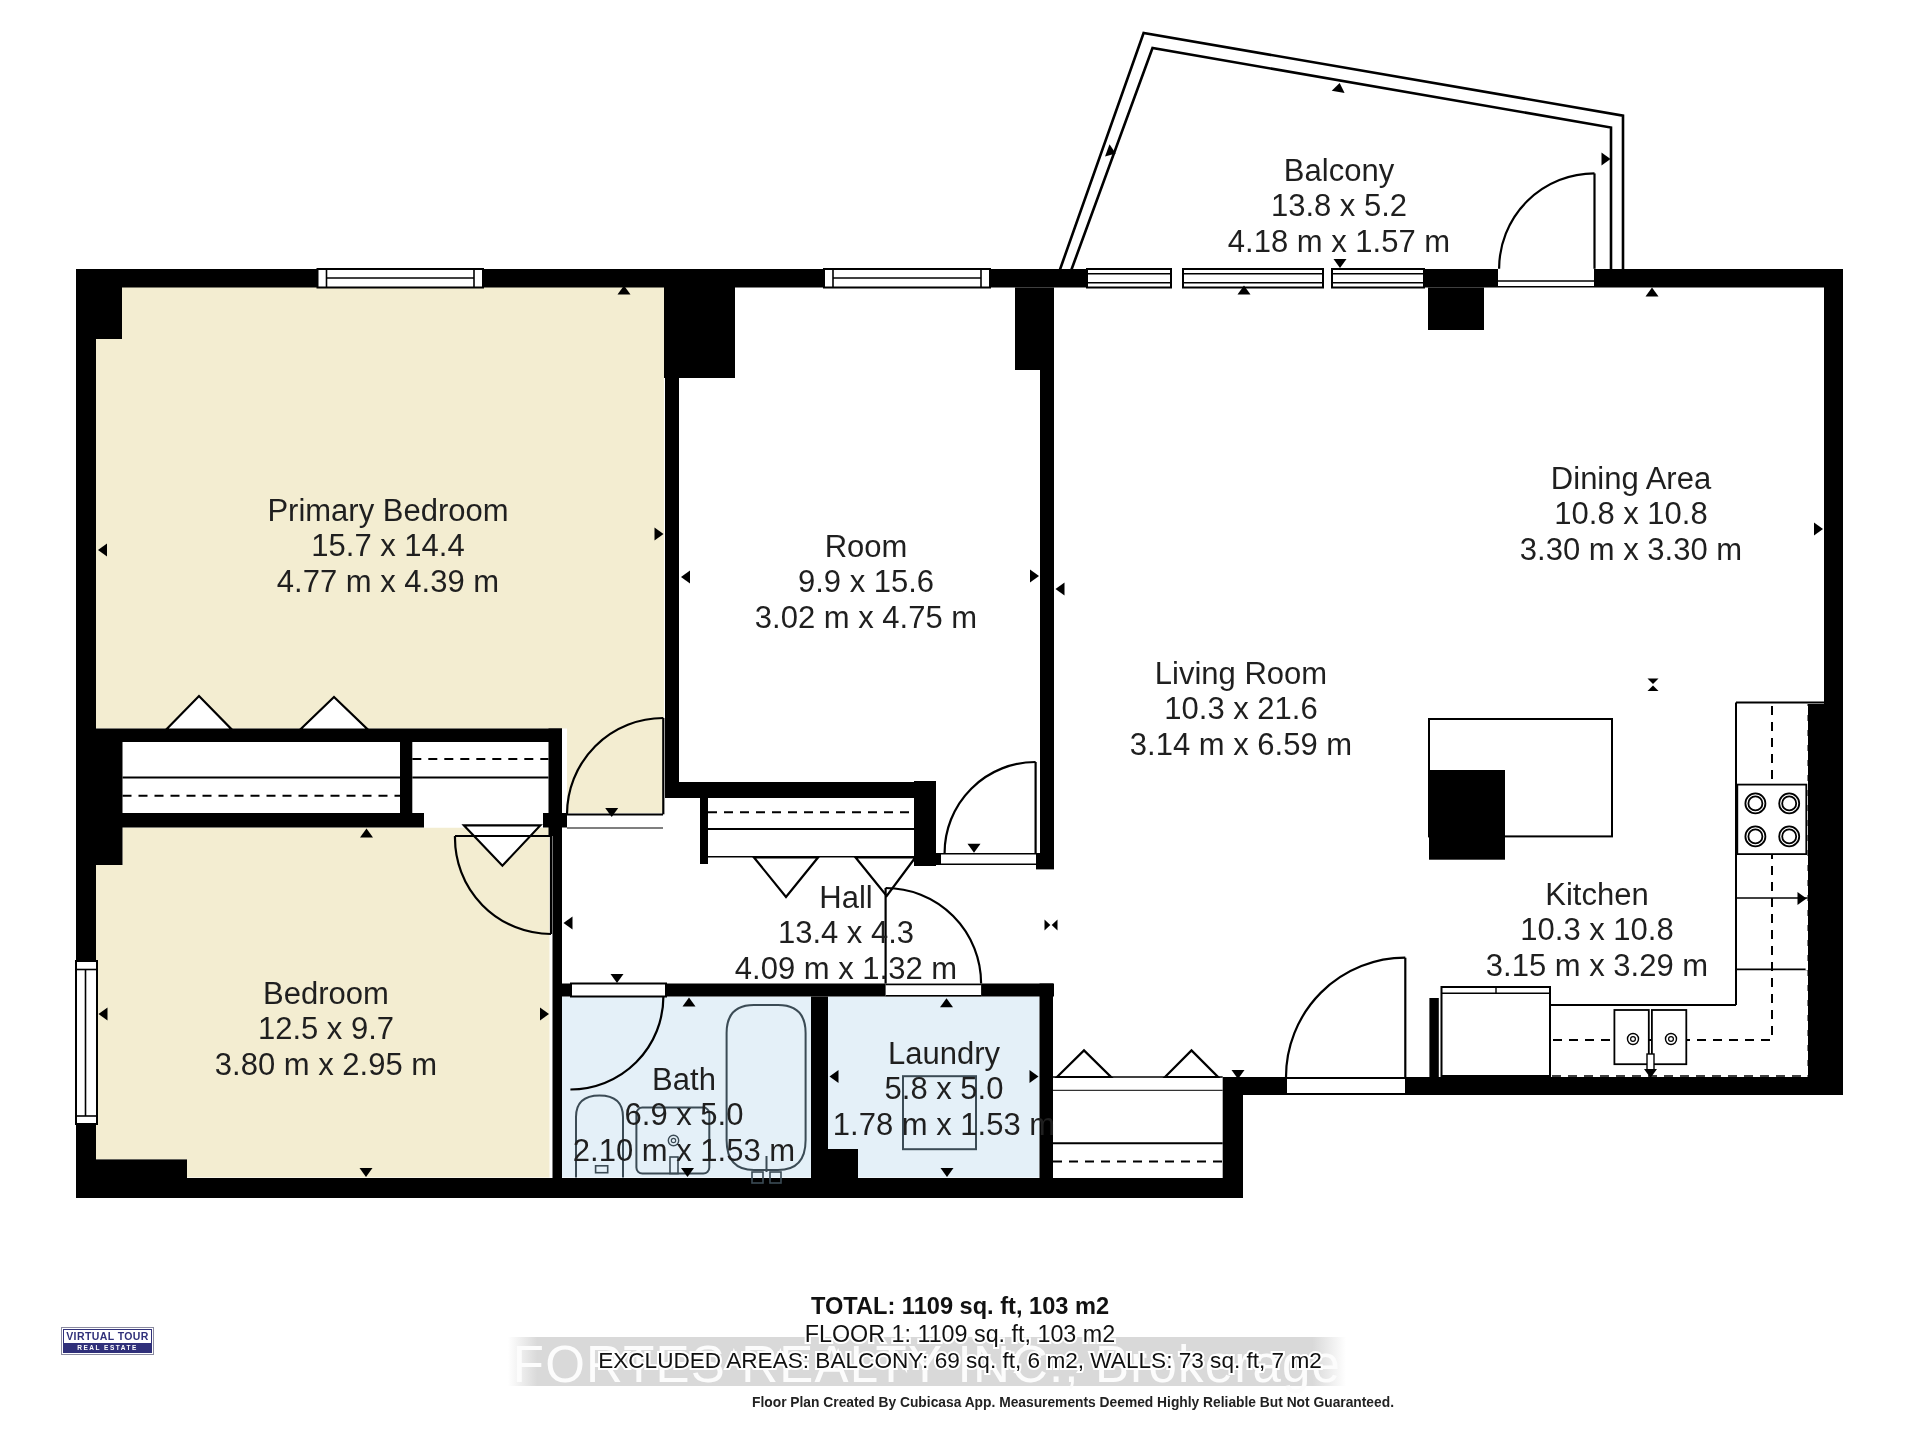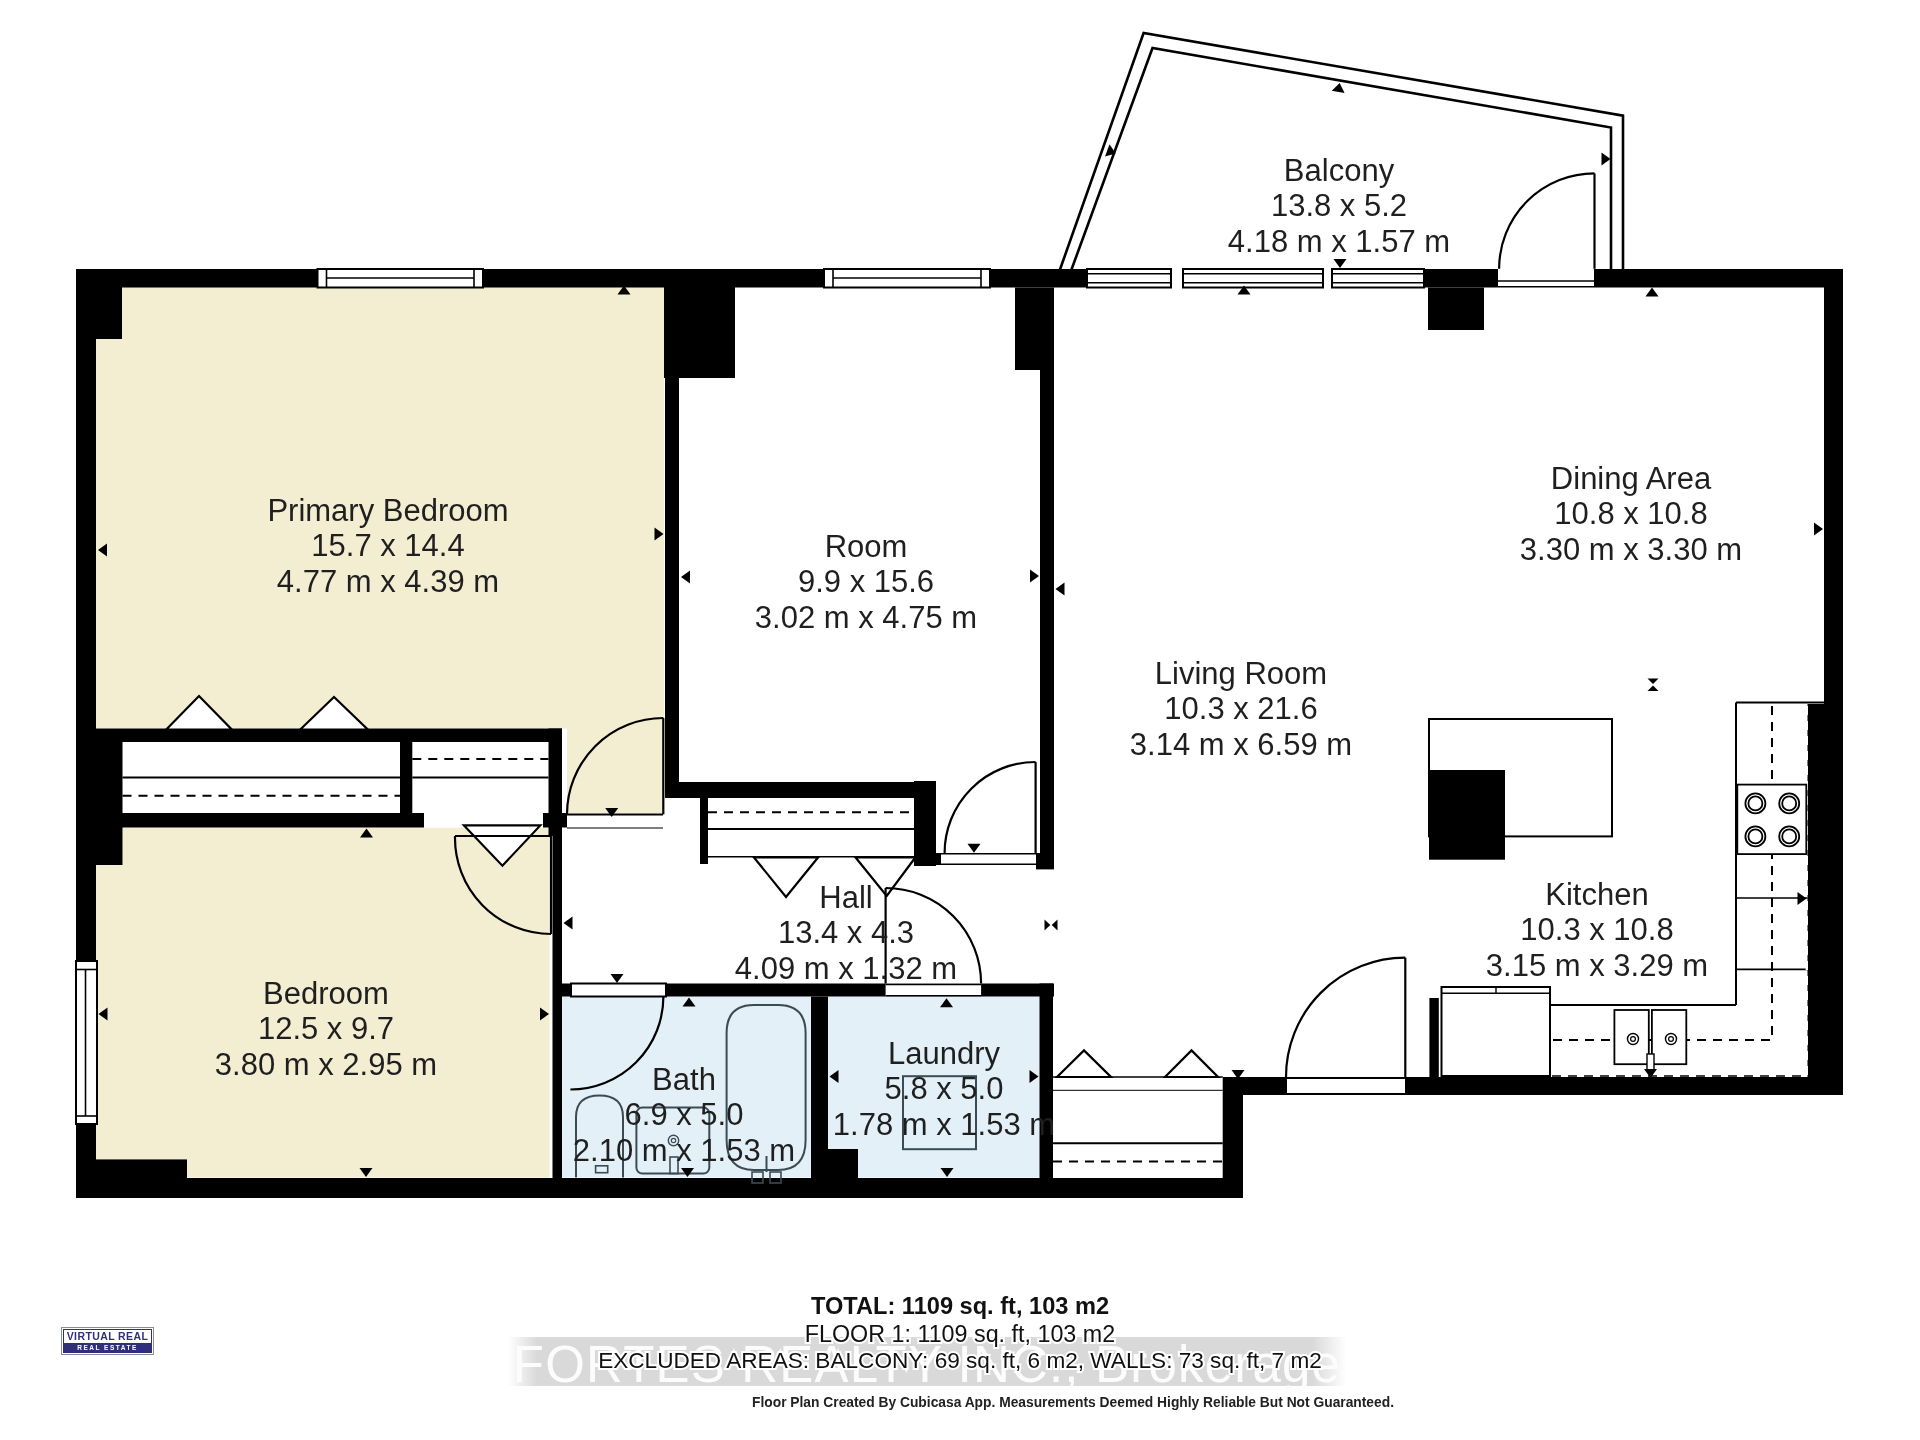--- a/index.html
+++ b/index.html
@@ -234,17 +234,17 @@
       </defs>
 <rect x="508" y="1337" width="838" height="49" fill="url(#wmg)"></rect>
 <text x="927" y="1382" text-anchor="middle" font-size="51" letter-spacing="1.2" fill="#fcfcfc">FORTES REALTY INC., Brokerage</text>
 <text x="960" y="1314" text-anchor="middle" font-size="23.6" font-weight="bold" fill="#111">TOTAL: 1109 sq. ft, 103 m2</text>
 <text x="960" y="1341.5" text-anchor="middle" font-size="23.3" fill="#111" stroke="#fff" stroke-width="4" paint-order="stroke">FLOOR 1: 1109 sq. ft, 103 m2</text>
 <text x="960" y="1368" text-anchor="middle" font-size="22.6" fill="#111" stroke="#fff" stroke-width="4" paint-order="stroke">EXCLUDED AREAS: BALCONY: 69 sq. ft, 6 m2, WALLS: 73 sq. ft, 7 m2</text>
 <text x="1073" y="1407" text-anchor="middle" font-size="13.8" font-weight="bold" fill="#222">Floor Plan Created By Cubicasa App. Measurements Deemed Highly Reliable But Not Guaranteed.</text>
 </svg>
 
 <div style="position:absolute;left:61px;top:1327px;width:93px;height:28px;background:#fff;border:1.6px solid #8a8aa0;box-shadow:inset 0 0 0 1px #fff, inset 0 0 0 2px #30307a;box-sizing:border-box;">
-  <div style="position:absolute;left:0;top:2px;width:100%;text-align:center;font-size:10.5px;font-weight:bold;letter-spacing:0.4px;color:#30307a;font-family:'Liberation Sans',sans-serif;">VIRTUAL REAL</div>
+  <div style="position:absolute;left:0;top:2px;width:100%;text-align:center;font-size:10.5px;font-weight:bold;letter-spacing:0.4px;color:#30307a;font-family:'Liberation Sans',sans-serif;">VIRTUAL TOUR</div>
   <div style="position:absolute;left:2px;right:2px;bottom:2px;height:9px;background:#30307a;color:#fff;text-align:center;font-size:6.5px;font-weight:bold;letter-spacing:1.5px;font-family:'Liberation Sans',sans-serif;line-height:9px;">REAL ESTATE</div>
 </div>
 
 </div>
 
 </body></html>

